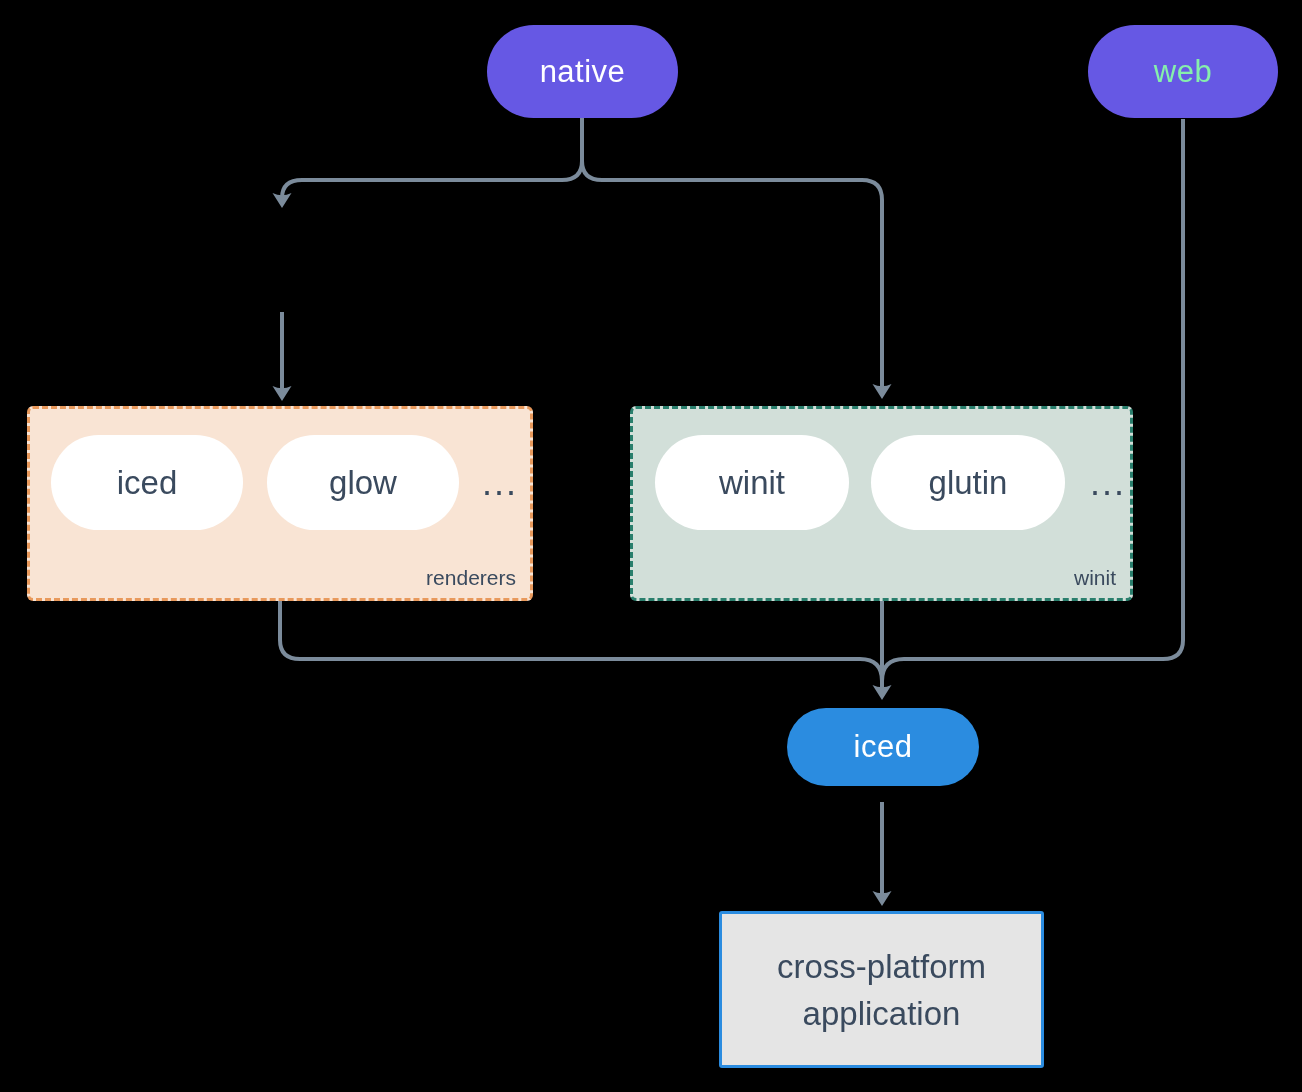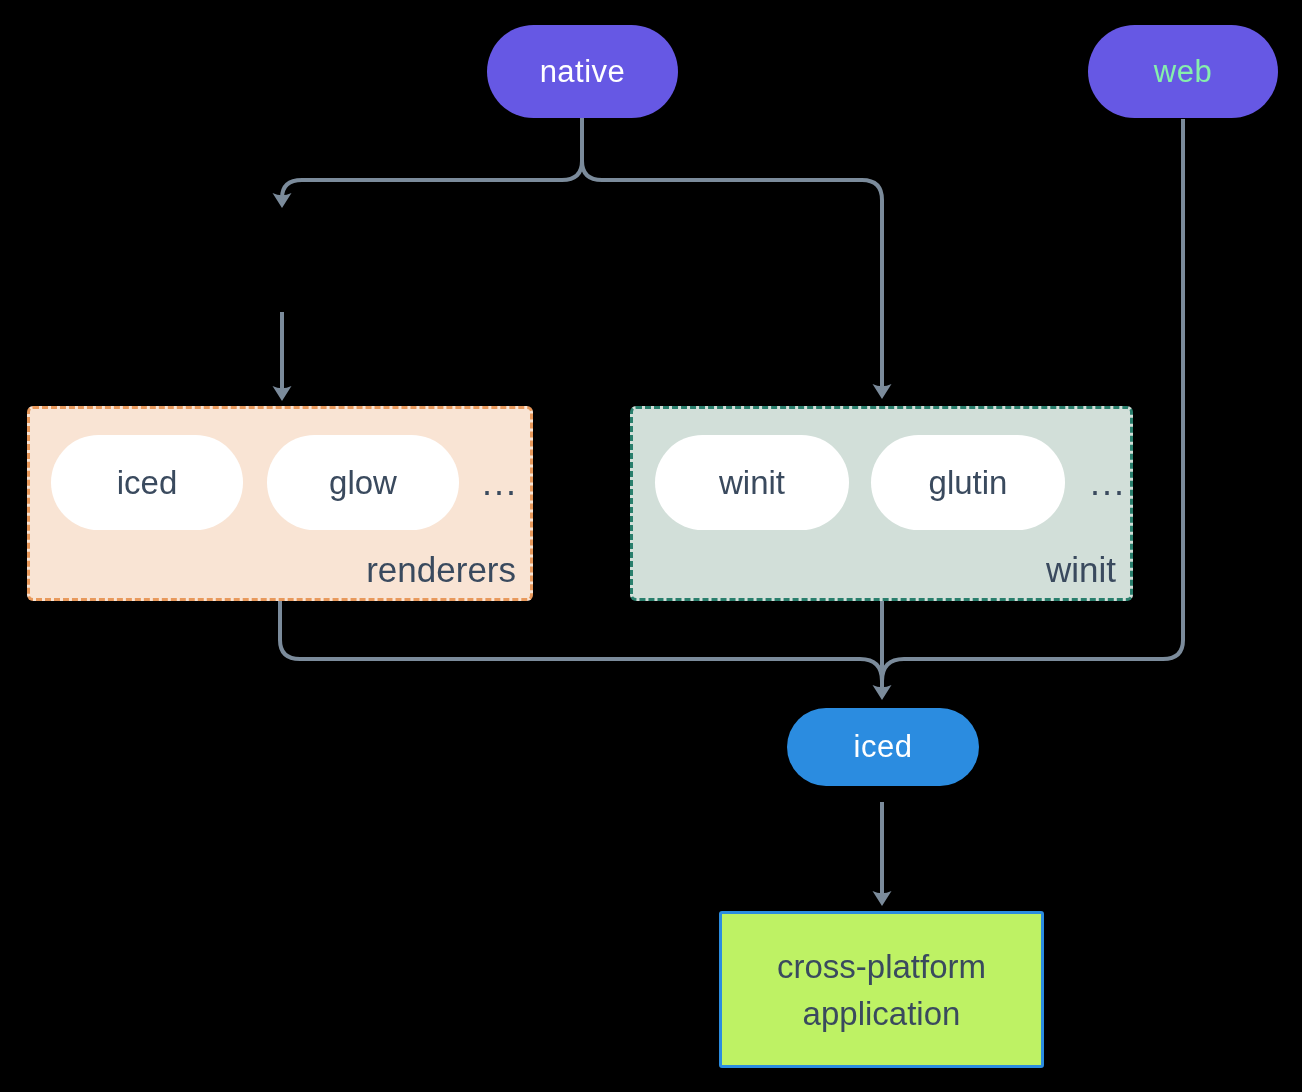--- a/index.html
+++ b/index.html
@@ -70,21 +70,21 @@
     font-size: 36px;
     letter-spacing: 2px;
   }
   .group-renderers .ellipsis { left: 440px; }
   .group-shells    .ellipsis { left: 445px; }
 
   .group-label {
     position: absolute;
     right: 14px;
     bottom: 8px;
-    font-size: 35px;
+    font-size: 21px;
   }
 
   .app-box {
     position: absolute;
     left: 719px;
     top: 911px;
     width: 325px;
     height: 157px;
     border: 3px solid #000;
     border-radius: 3px;
@@ -150,17 +150,17 @@
       <span>glutin</span>
     </div>
     <div class="ellipsis" style="color: rgb(58, 74, 94);">...</div>
     <div class="group-label" style="color: rgb(58, 74, 94);">winit</div>
   </div>
 
   <div class="pill node-iced" style="background-color: rgb(43, 140, 224); color: rgb(255, 255, 255);">
     <span>iced</span>
   </div>
 
-  <div class="app-box" style="background-color: #bef264; border-color: rgb(43, 140, 224); color: rgb(58, 74, 94);">
+  <div class="app-box" style="background-color: #e5e5e5; border-color: rgb(43, 140, 224); color: rgb(58, 74, 94);">
     <span>cross-platform application</span>
   </div>
 
 </div>
 
 </body></html>

